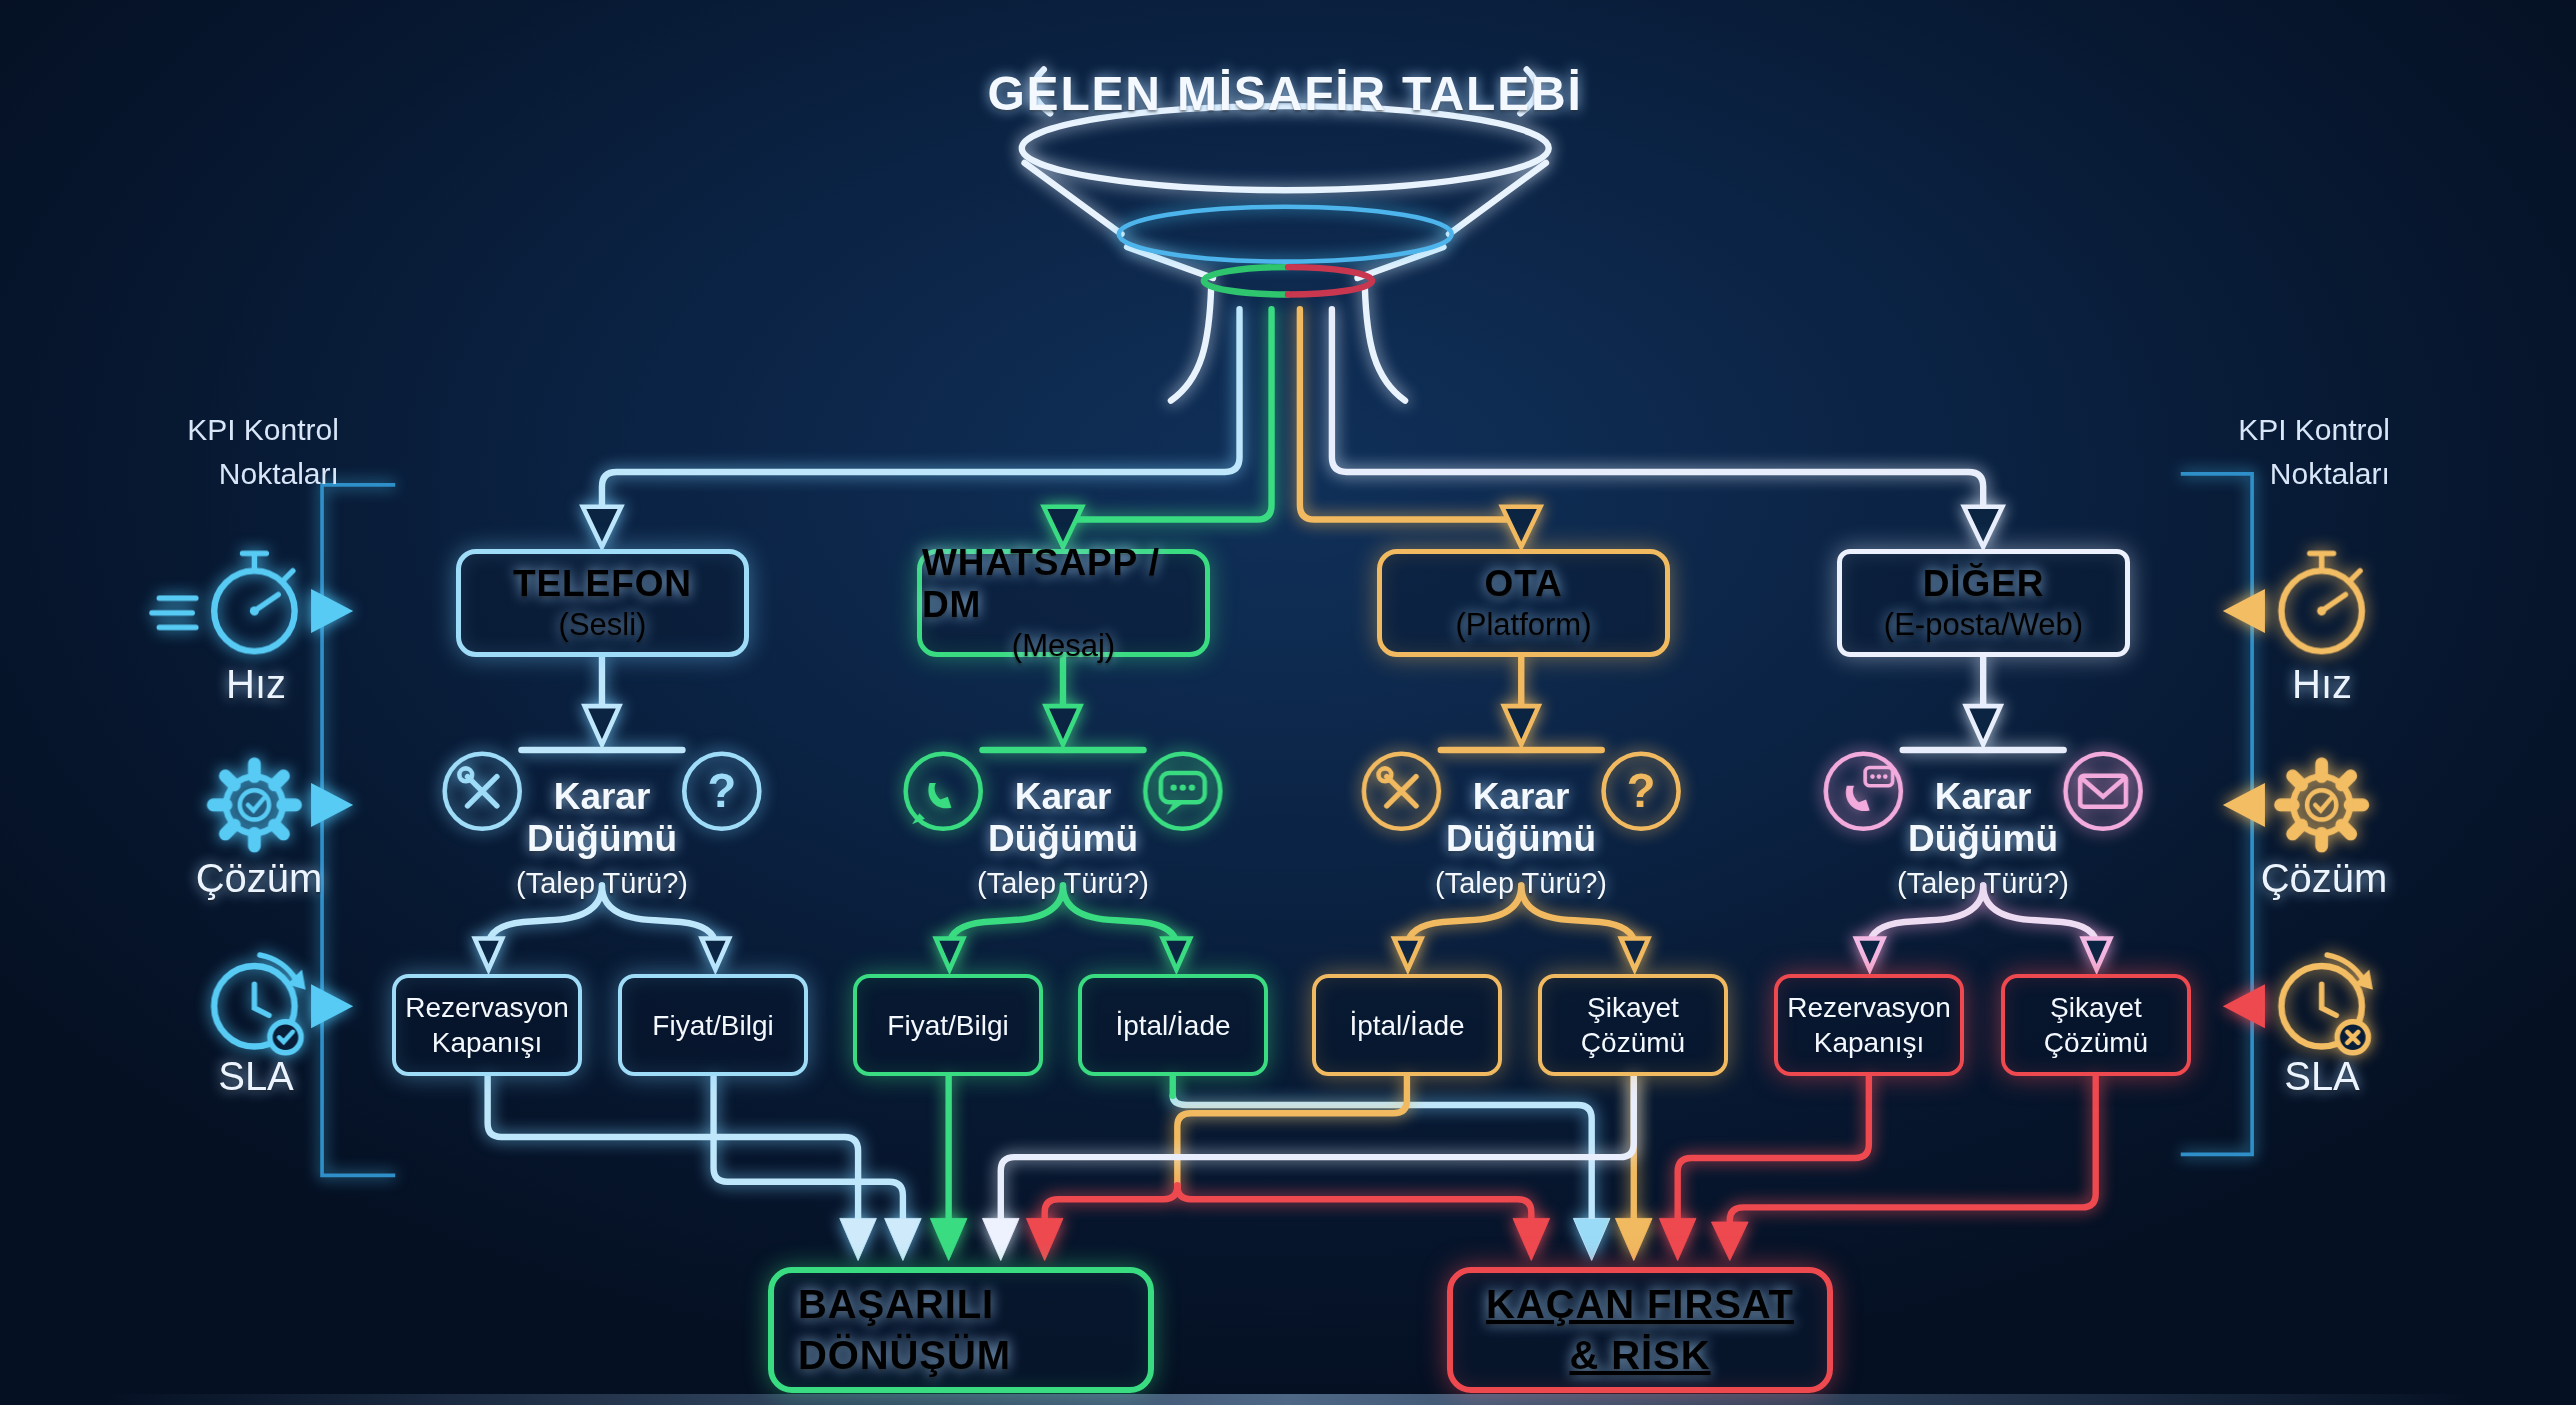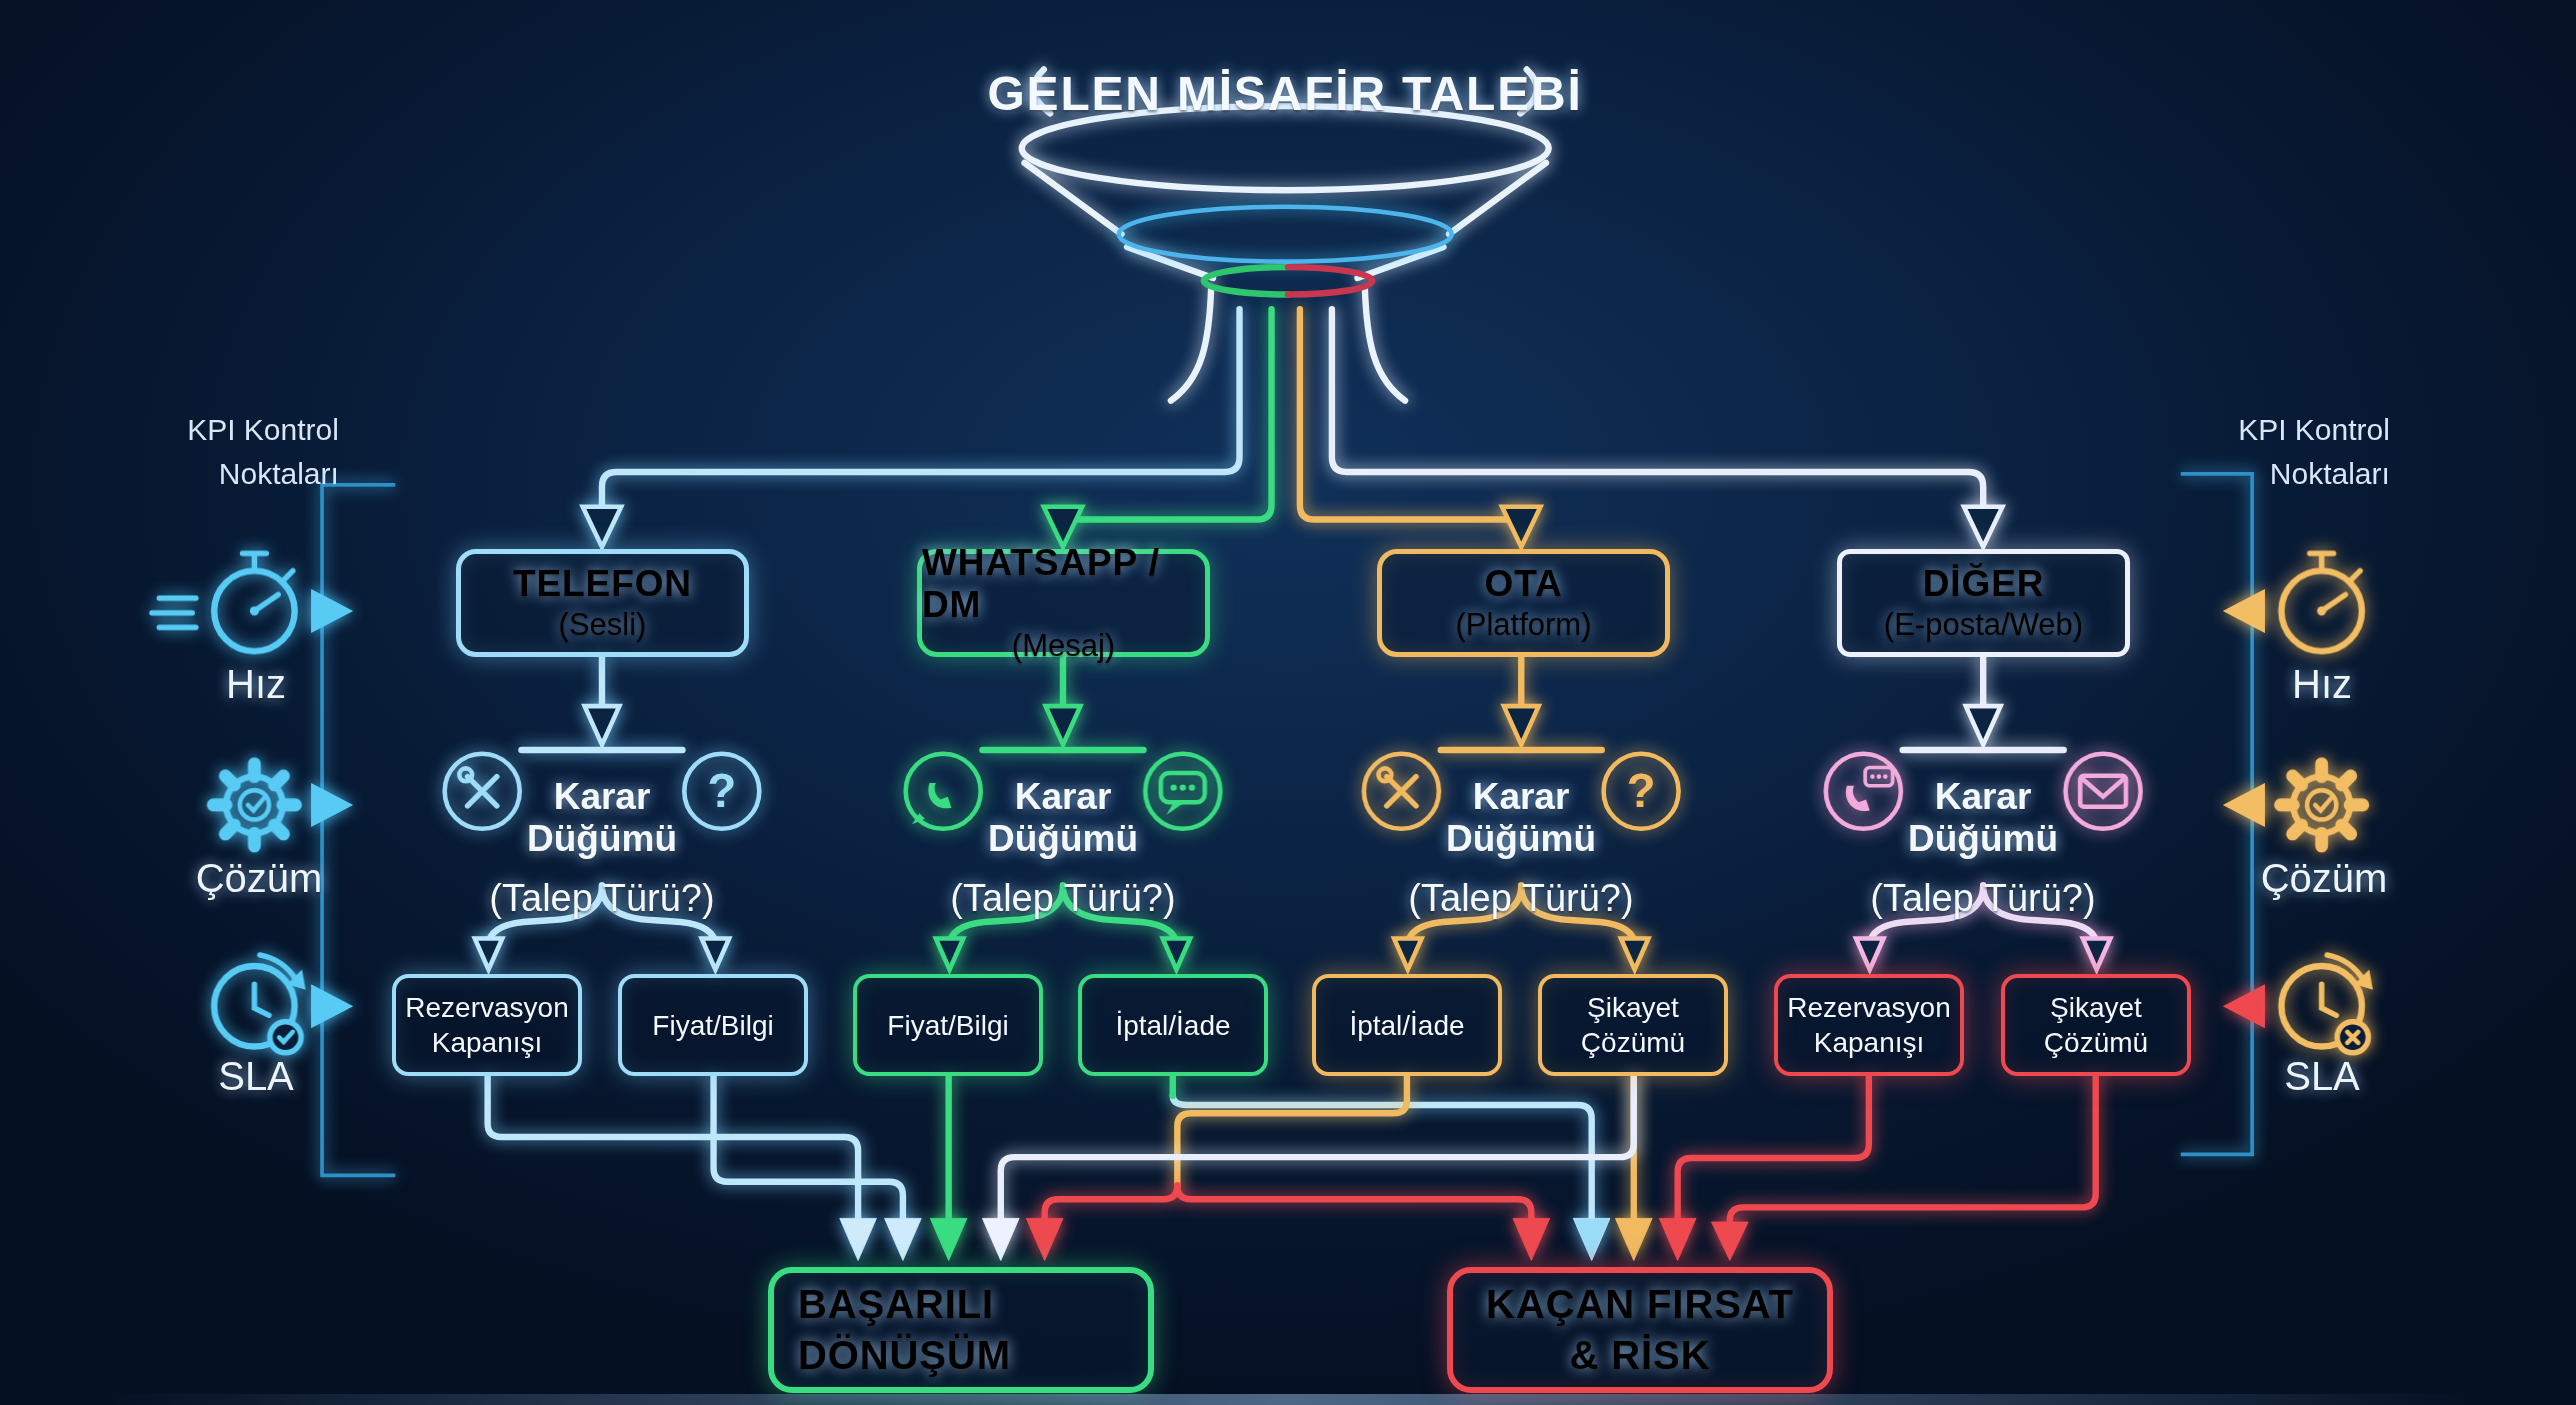--- a/index.html
+++ b/index.html
@@ -34,21 +34,21 @@
     font-size:28px;line-height:35px;color:#f4f8ff;padding:3.7px;}
 
   .b-cyan {border-color:#9fdcf8;box-shadow:0 0 24px rgba(120,205,250,.45), inset 0 0 20px rgba(120,205,250,.14);}
   .b-green{border-color:#3adc82;box-shadow:0 0 24px rgba(60,225,135,.45), inset 0 0 20px rgba(60,225,135,.14);}
   .b-amber{border-color:#f1ba60;box-shadow:0 0 24px rgba(243,190,95,.45), inset 0 0 20px rgba(243,190,95,.14);}
   .b-white{border-color:#edf1fd;box-shadow:0 0 24px rgba(225,235,255,.45), inset 0 0 20px rgba(225,235,255,.12);border-radius:13px;}
   .b-red  {border-color:#ef4950;box-shadow:0 0 25.6px rgba(240,75,85,.5),  inset 0 0 20px rgba(240,75,85,.16);}
 
   .decision{position:absolute;transform:translateX(-50%);text-align:center;color:#f4f8ff;width:274px;}
   .decision .d1{font-size:37px;font-weight:bold;line-height:42px;}
-  .decision .d2{font-size:38px;line-height:38px;margin-top:19px;}
+  .decision .d2{font-size:29px;line-height:38px;margin-top:4px;}
 
   .resultbox{width:386px;height:126px;top:1267px;border-width:6.4px;border-radius:24px;}
   .resultbox .r{font-size:40px;font-weight:bold;line-height:51px;letter-spacing:0.9px;}
 
   .kpihead{font-size:30px;line-height:44px;color:#d9e6f8;text-align:right;}
   .kpilabel{font-size:40px;color:#ecf5ff;}
   #title{top:66px;left:1285px;font-size:48px;font-weight:bold;letter-spacing:1.8px;}
   #bottomband{position:absolute;left:0;bottom:0;width:2576px;height:11px;
     background:linear-gradient(90deg, rgba(80,120,170,0) 4%, rgba(150,190,230,.5) 50%, rgba(80,120,170,0) 96%);}
 </style>
@@ -336,21 +336,21 @@
 <div class="outbox b-red" style="left:1774px;">
       <span style="white-space:normal;">Rezervasyon Kapanışı</span>
     </div>
 <div class="outbox b-red" style="left:2001px;">
       <span style="white-space:normal;">Şikayet Çözümü</span>
     </div>
 
 <div class="nodebox resultbox b-green" style="left:768px;padding-left:24px;">
   <div class="r glowtx">BAŞARILI DÖNÜŞÜM</div>
 </div>
-<div class="nodebox resultbox b-red" style="left:1447px;">
+<div class="nodebox resultbox b-red" style="left:1447px;text-decoration:underline;">
   <div class="r glowtx">KAÇAN FIRSAT</div>
   <div class="r glowtx">&amp; RİSK</div>
 </div>
 
 <div class="lbl kpihead" style="left:263px;top:408px;">
   <div>KPI Kontrol</div>
   <div>Noktaları</div>
 </div>
 <div class="lbl kpihead" style="left:2314px;top:408px;">
   <div>KPI Kontrol</div>

